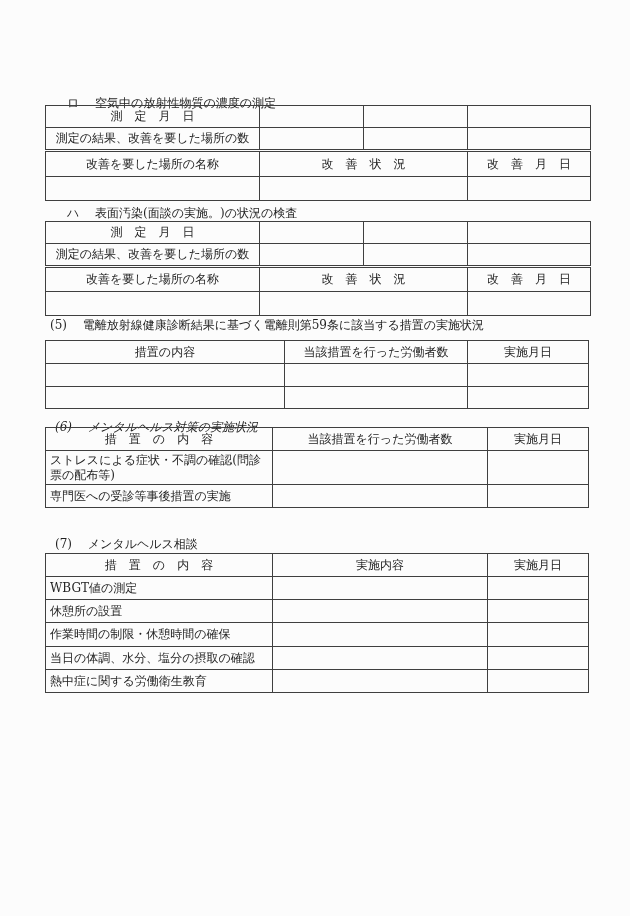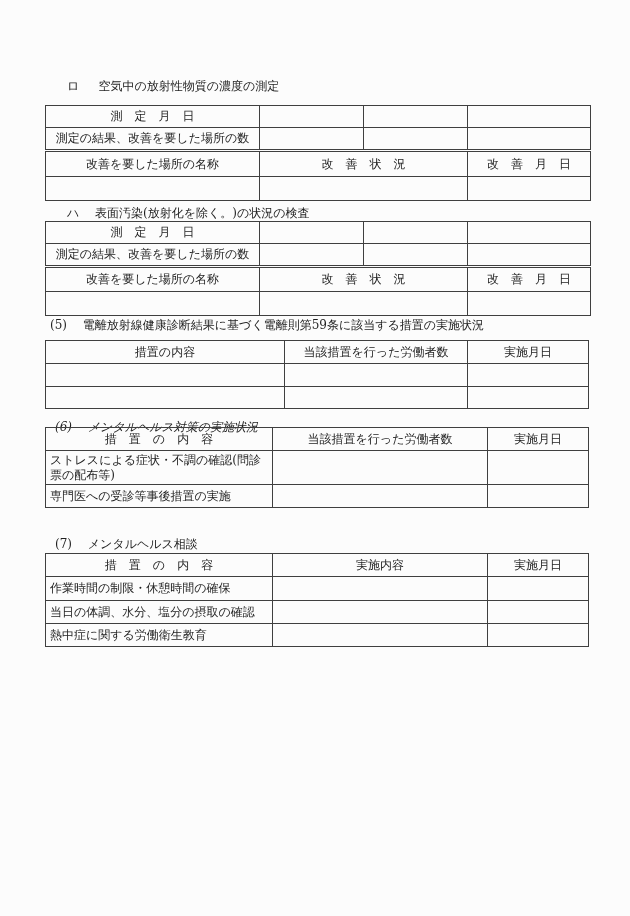--- a/index.html
+++ b/index.html
@@ -26,21 +26,21 @@
   .r22 { height:22px; } .r23 { height:23px; } .r24 { height:24px; }
   .r25 { height:25px; } .r34 { height:34px;margin-left:37px; }
   
   .t-a1 { left:45px; top:105px; }
   .t-a2 { left:45px; top:151px; }
   .t-b1 { left:45px; top:221px; }
   .t-b2 { left:45px; top:267px; }
   .t-c  { left:45px; top:340px; }
   .t-d  { left:45px; top:427px; }
   .t-e  { left:45px; top:553px; }
-  .h-air     { left:67px; top:80px;font-family:Liberation Mono, monospace; }
+  .h-air     { left:67px; top:96px; }
   .h-surface { left:67px; top:206px; }
   .h-s5      { left:50px; top:318px; }
   .h-s6      { left:55px; top:420px;font-style:italic; }
   .h-s7      { left:55px; top:537px; }
 </style>
 </head>
 <body>
 
 <div class="page">
 
@@ -87,21 +87,21 @@
       <tr class="r24">
         <td></td>
         <td></td>
         <td></td>
       </tr>
     </tbody>
   </table>
 
   <div class="heading h-surface">
     <span class="h-label">ハ</span>
-    <span>表面汚染(放射化を除く。)の状況の検査</span>
+    <span>表面汚染(面談の実施。)の状況の検査</span>
   </div>
 
   <table class="tbl t-b1">
     <colgroup>
         <col style="width:214px">
         <col style="width:104px">
         <col style="width:104px">
         <col style="width:123px">
       </colgroup>
     <tbody>
@@ -210,20 +210,30 @@
         <col style="width:227px">
         <col style="width:215px">
         <col style="width:101px">
       </colgroup>
     <tbody>
       <tr class="r23">
         <td class="c">措　置　の　内　容</td>
         <td class="c">実施内容</td>
         <td class="c">実施月日</td>
       </tr>
+      <tr class="r23">
+        <td>WBGT値の測定</td>
+        <td></td>
+        <td></td>
+      </tr>
+      <tr class="r23">
+        <td>休憩所の設置</td>
+        <td></td>
+        <td></td>
+      </tr>
       <tr class="r24">
         <td>作業時間の制限・休憩時間の確保</td>
         <td></td>
         <td></td>
       </tr>
       <tr class="r23">
         <td>当日の体調、水分、塩分の摂取の確認</td>
         <td></td>
         <td></td>
       </tr>

